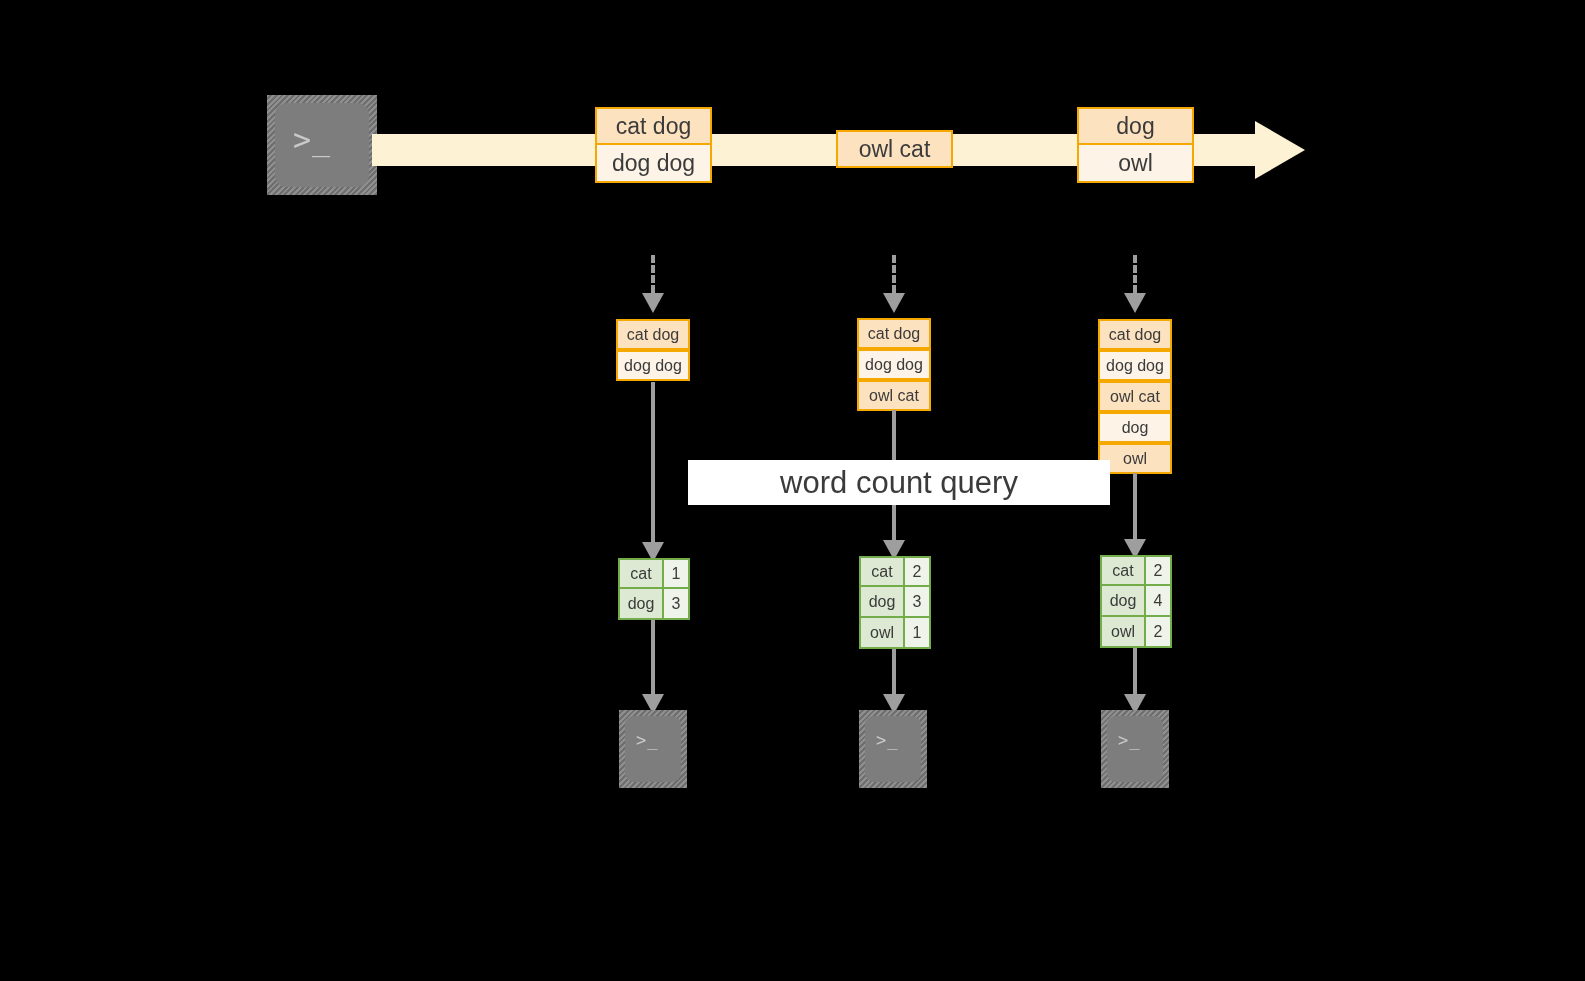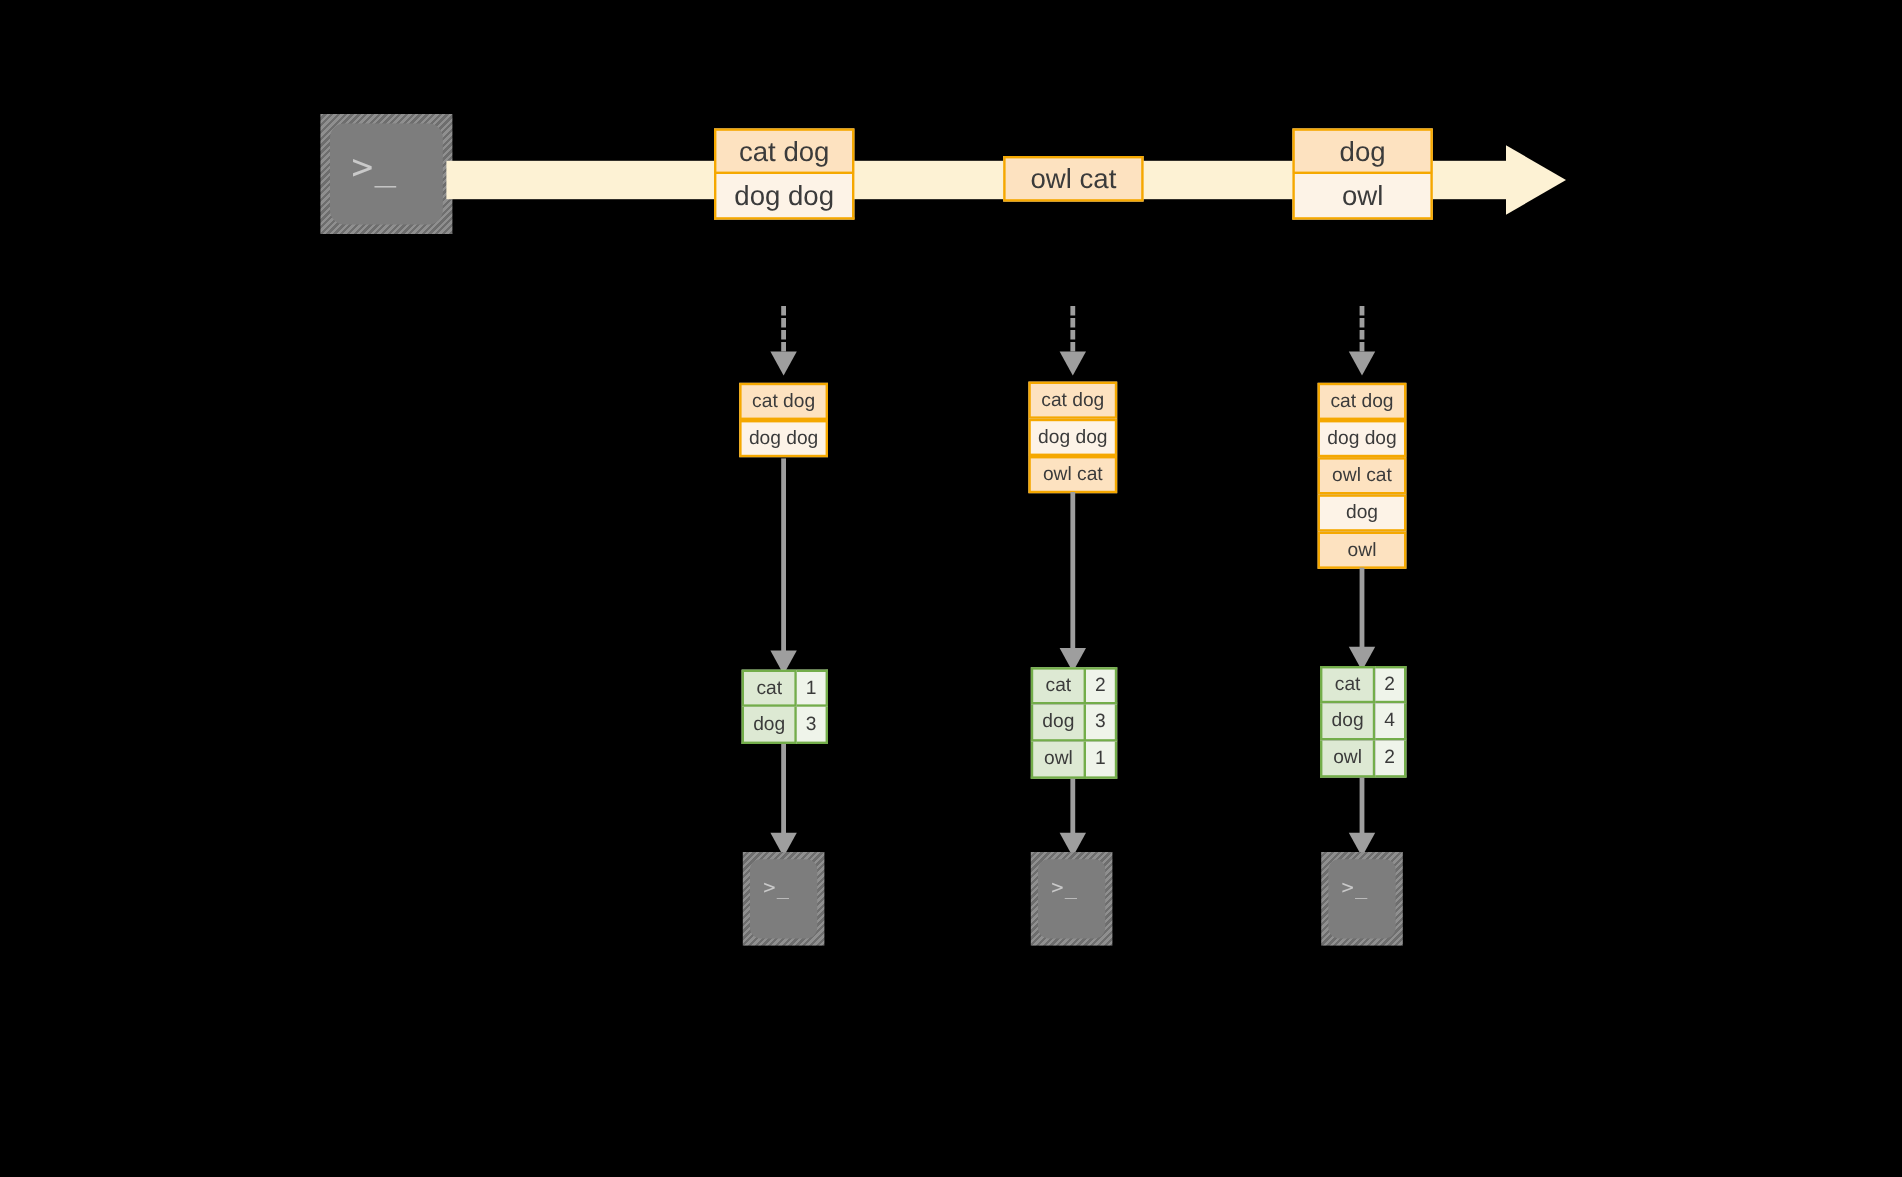--- a/index.html
+++ b/index.html
@@ -298,14 +298,15 @@
 
   <div class="shaft" style="left:1133px; top:648px; height:50px;"></div>
   <div class="ahead" style="left:1124px; top:694px;"></div>
 
   <div class="term small" style="left:1101px; top:710px; width:68px; height:78px;">
     <div class="term-inner">
       <span class="prompt">&gt;_</span>
     </div>
   </div>
 
+  <div class="banner" style="left:688px; top:460px; width:422px; height:45px;">word count query</div>
 
 </div>
 
 </body></html>

